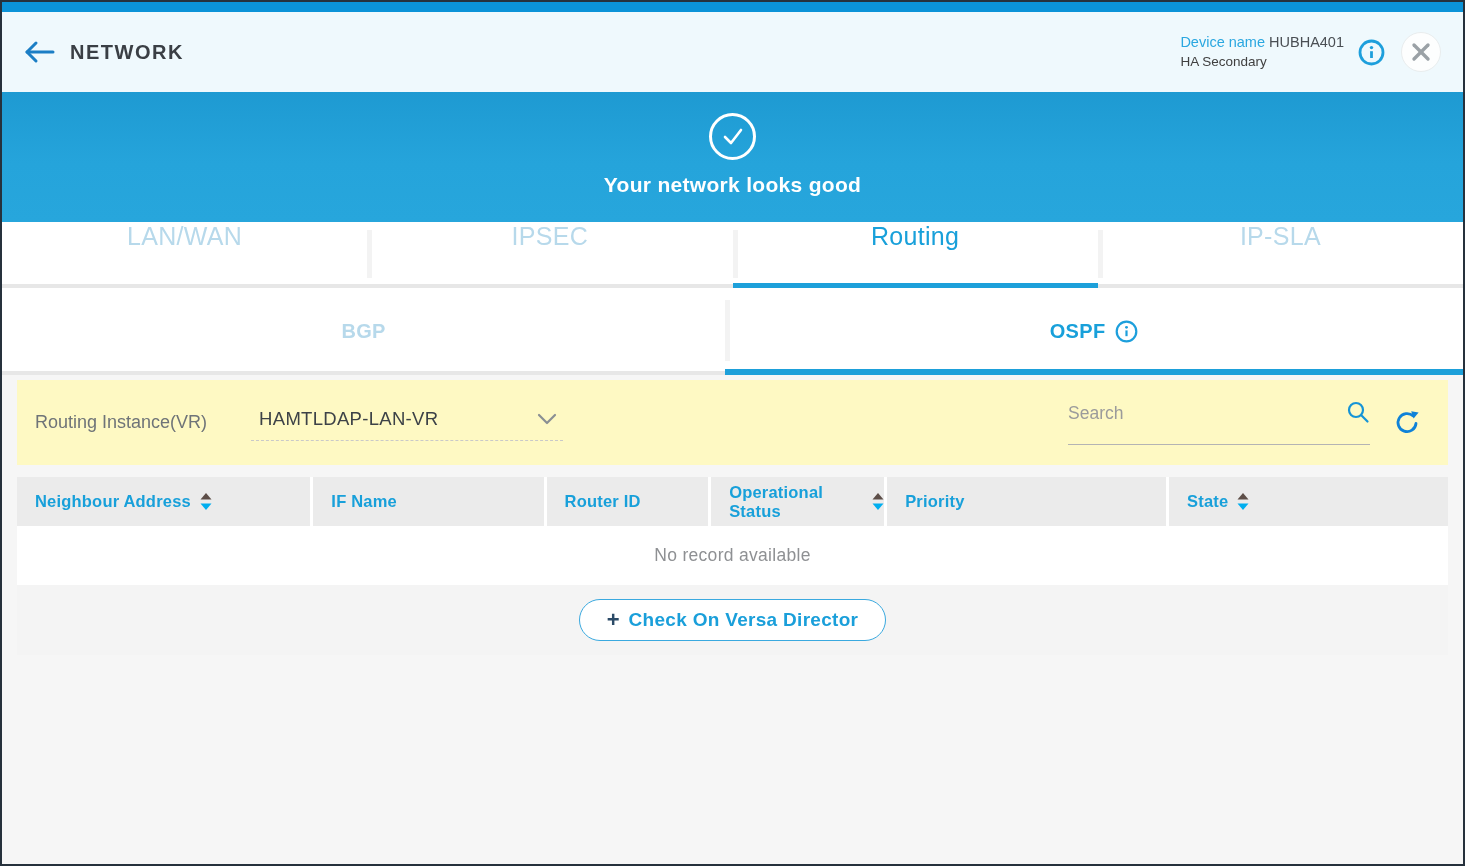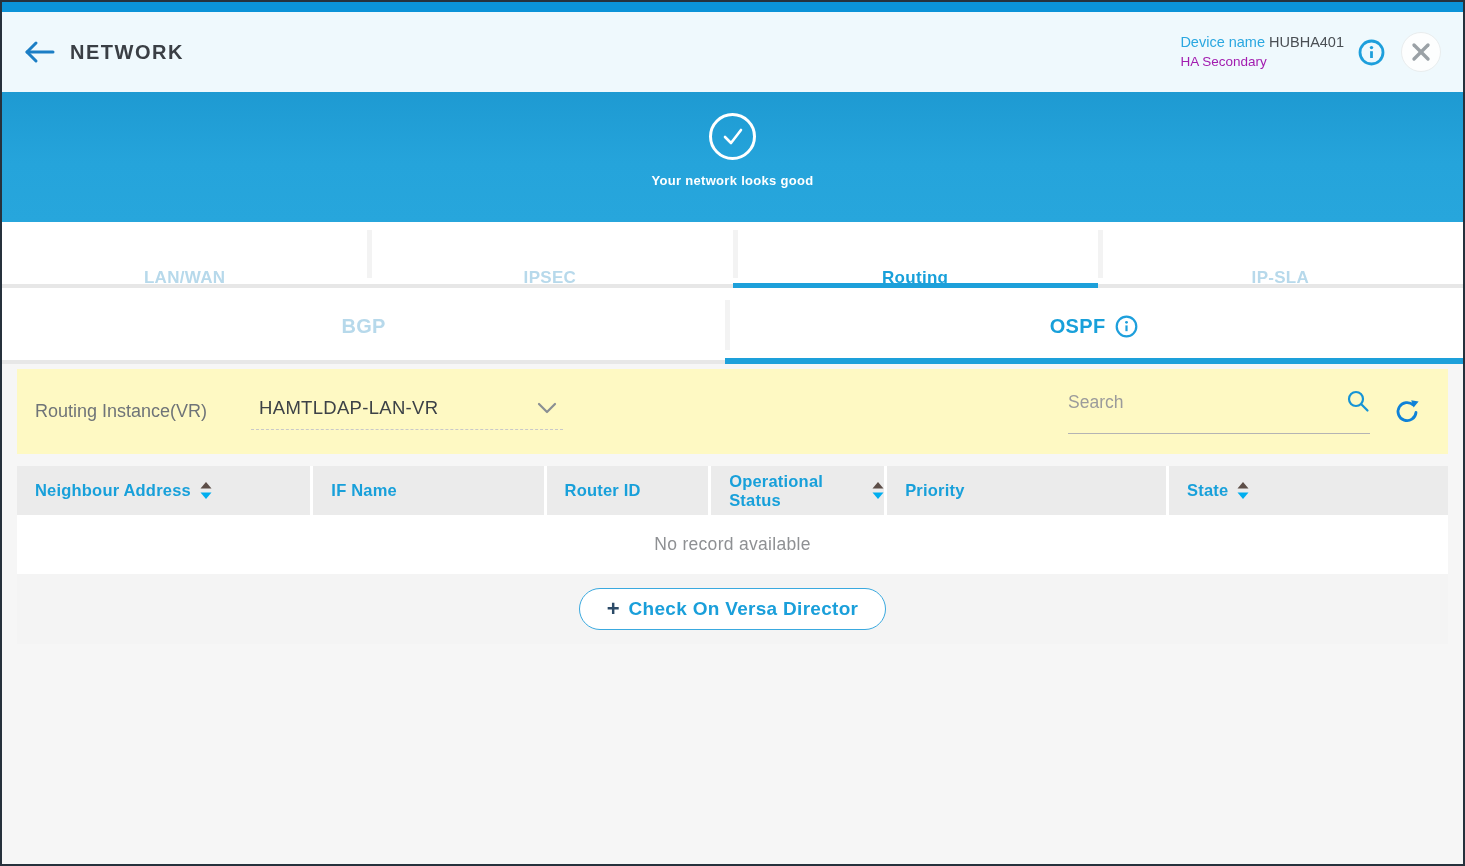--- a/index.html
+++ b/index.html
@@ -20,51 +20,51 @@
   }
   .back-btn { width:40px; height:32px; display:flex; align-items:center; cursor:pointer; flex:none; }
   .page-title {
     font-size:20px; font-weight:700; letter-spacing:1.5px; color:#3a3f45; margin-left:8px;
   }
   .header-spacer { flex:1; }
   .device-info { text-align:left; line-height:1.35; margin-right:14px; }
   .device-line1 { font-size:14.5px; }
   .device-name-label { color:#2aa7e0; }
   .device-name-value { color:#4a4f54; }
-  .device-line2 { font-size:13.5px; color:#a21caf; }
+  .device-line2 { font-size:13.5px; color:#404040; }
   .info-badge { width:27px; height:27px; flex:none; margin-right:16px; cursor:pointer; }
   .close-btn {
     width:40px; height:40px; border-radius:50%; background:#fdfefe;
     border:1px solid #e9edee; display:flex; align-items:center; justify-content:center;
     cursor:pointer; flex:none;
   }
   
   .banner {
     height:130px; flex:none;
     background:linear-gradient(180deg,#1e9ad2 0%, #25a4db 55%, #27a6dc 100%);
     display:flex; flex-direction:column; align-items:center; padding-top:21px;
   }
   .check-circle {
     width:47px; height:47px; border-radius:50%; border:3px solid #ffffff;
     display:flex; align-items:center; justify-content:center;
   }
-  .banner-msg { margin-top:13px; color:#ffffff; font-size:13px; font-weight:700; letter-spacing:.3px; }
+  .banner-msg { margin-top:13px; color:#ffffff; font-size:21px; font-weight:700; letter-spacing:.3px; }
   
   .tabs { height:66px; flex:none; background:#ffffff; display:flex; }
   .tab {
-    flex:1; position:relative; display:flex; align-items:flex-end; justify-content:center;
-    cursor:pointer; font-size:17px; font-weight:700; color:#b7d9eb; letter-spacing:.3px;
+    flex:1; position:relative; display:flex; align-items:flex-start; justify-content:center;
+    cursor:pointer; font-size:25px; font-weight:400; color:#b7d9eb; letter-spacing:.3px;
   }
   .tab::before { content:''; position:absolute; left:0; top:8px; bottom:10px; width:5px; background:#f3f3f3; }
   .tab:first-child::before { display:none; }
   .tab::after { content:''; position:absolute; left:0; right:0; bottom:0; height:4px; background:#e7e7e7; }
   .tab.active { color:#18a0da; }
   .tab.active::after { height:5px; background:#1da0da; }
   
-  .subtabs { height:76px; flex:none; background:#ffffff; display:flex; }
+  .subtabs { height:87px; flex:none; background:#ffffff; display:flex; }
   .subtab {
     position:relative; display:flex; align-items:center; justify-content:center; gap:10px;
     cursor:pointer; font-size:20px; font-weight:700; color:#b7d9eb; letter-spacing:.3px;
   }
   .subtab-bgp { flex:0 0 49.5%; }
   .subtab-ospf { flex:1; }
   .subtab::before { content:''; position:absolute; left:0; top:12px; bottom:14px; width:5px; background:#f3f3f3; }
   .subtab:first-child::before { display:none; }
   .subtab::after { content:''; position:absolute; left:0; right:0; bottom:0; height:4px; background:#e7e7e7; }
   .subtab.active { color:#18a0da; }

